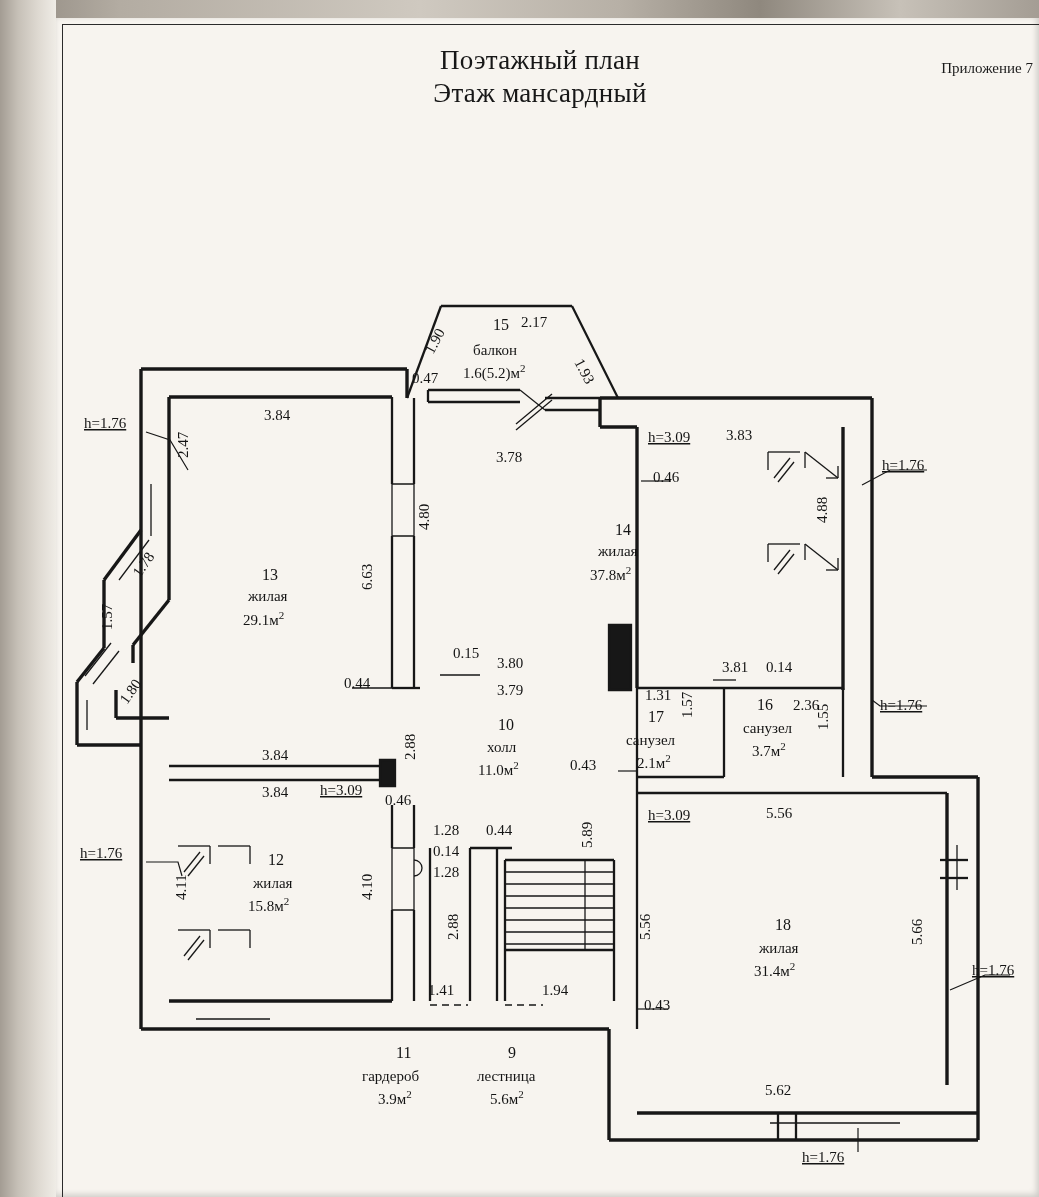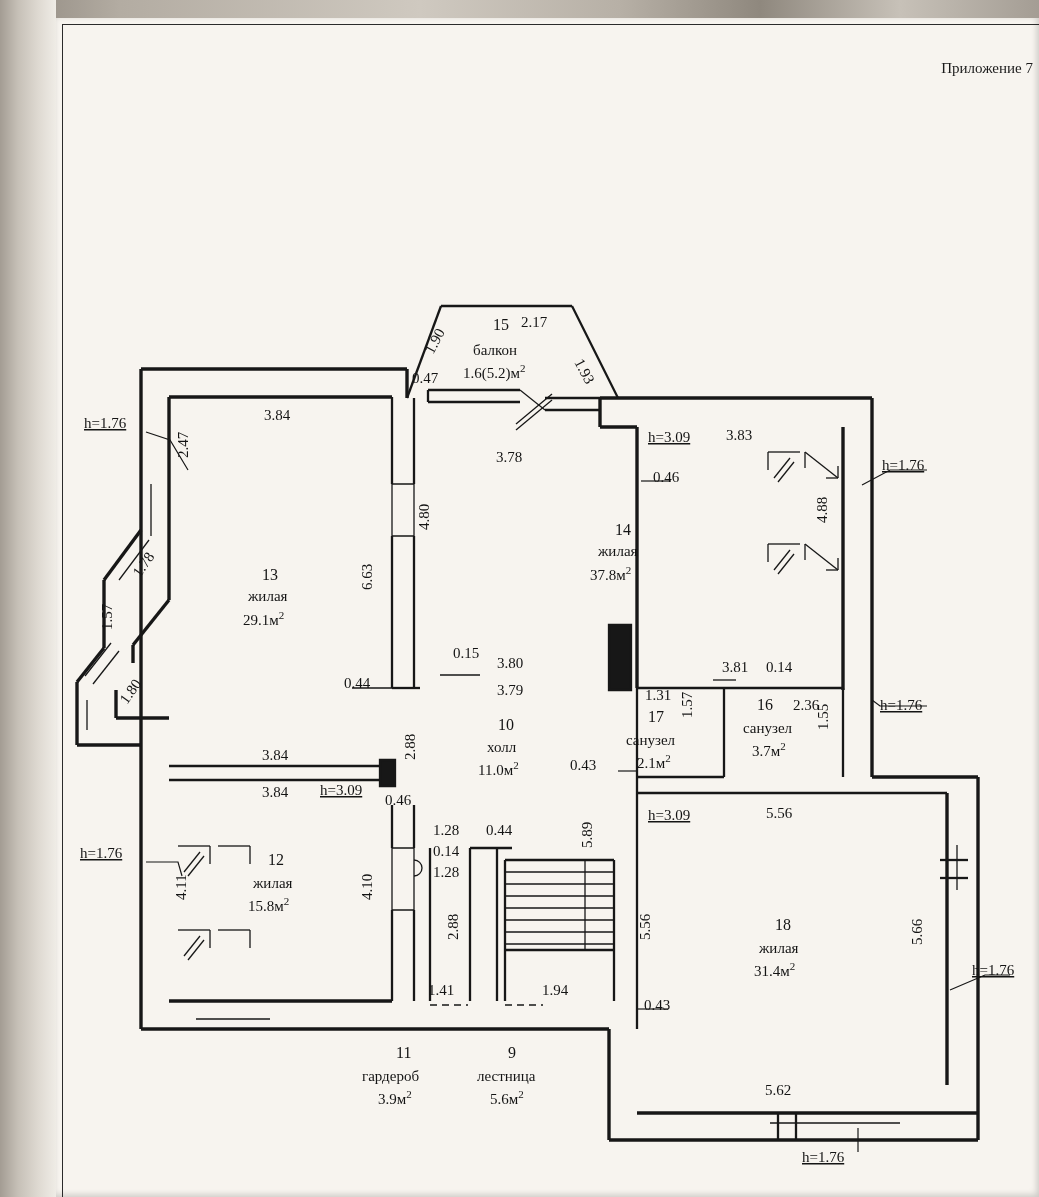--- a/index.html
+++ b/index.html
@@ -95,20 +95,22 @@
 <body>
 
 <div id="page">
   <div class="paper-bg"></div>
   <div class="paper-top"></div>
   <div class="paper-left"></div>
   <div class="sheet-edge"></div>
   <div class="sheet-edge-line"></div>
 
   <div class="title-block">
+    <div class="title-line">Поэтажный план</div>
+    <div class="title-line">Этаж мансардный</div>
   </div>
   <div class="appendix">Приложение 7</div>
 
   <svg class="plan" viewBox="0 0 1039 1197">
 
     <g class="wall w-thick">
 
       <path d="M141 369 L141 1029"></path>
       <path d="M141 369 L407 369"></path>
       <path d="M407 369 L407 398"></path>

